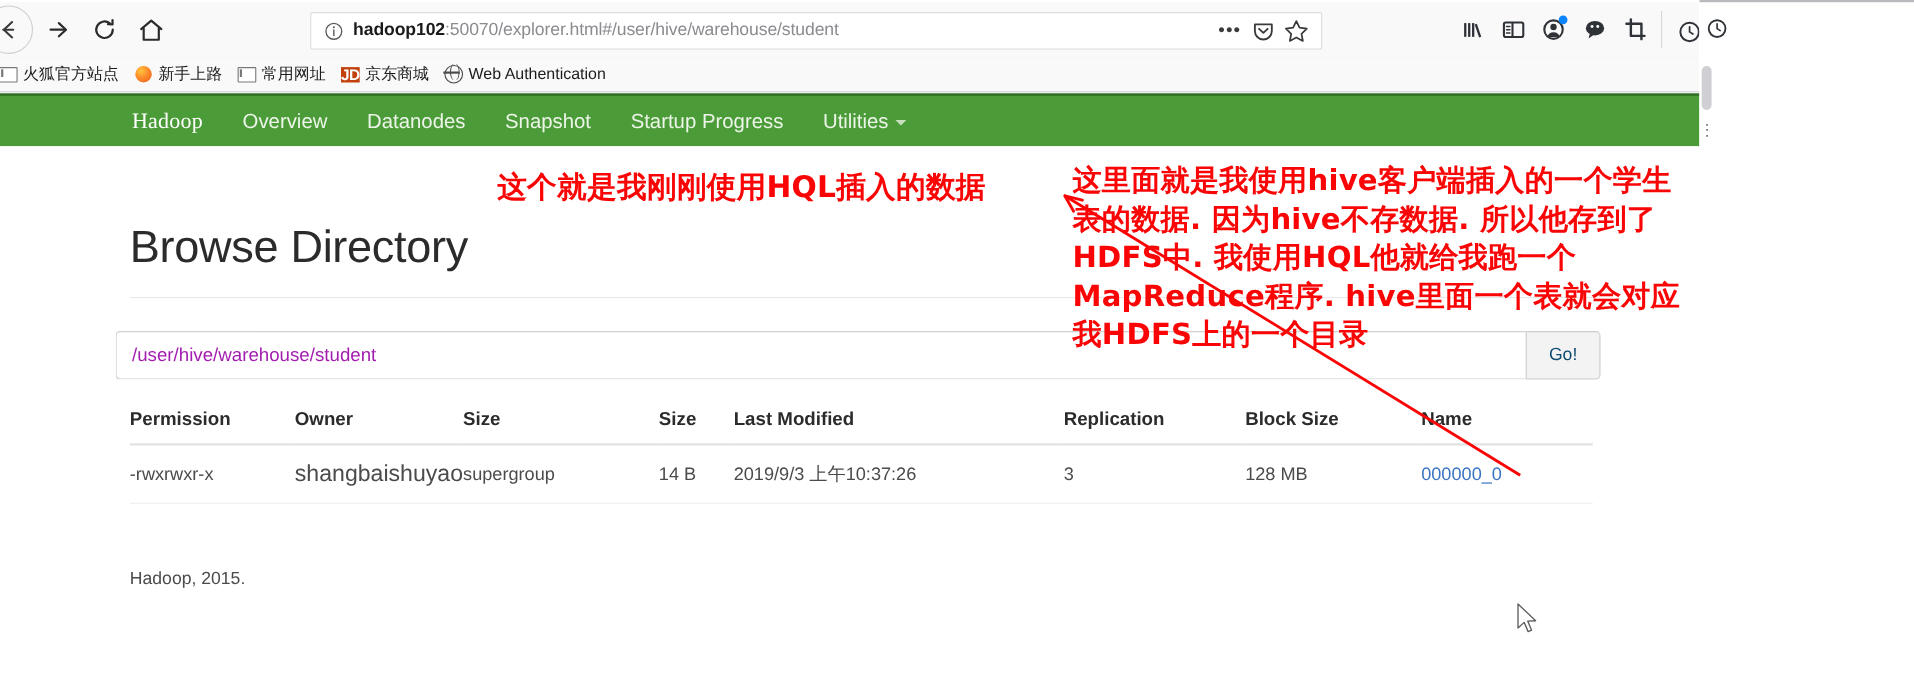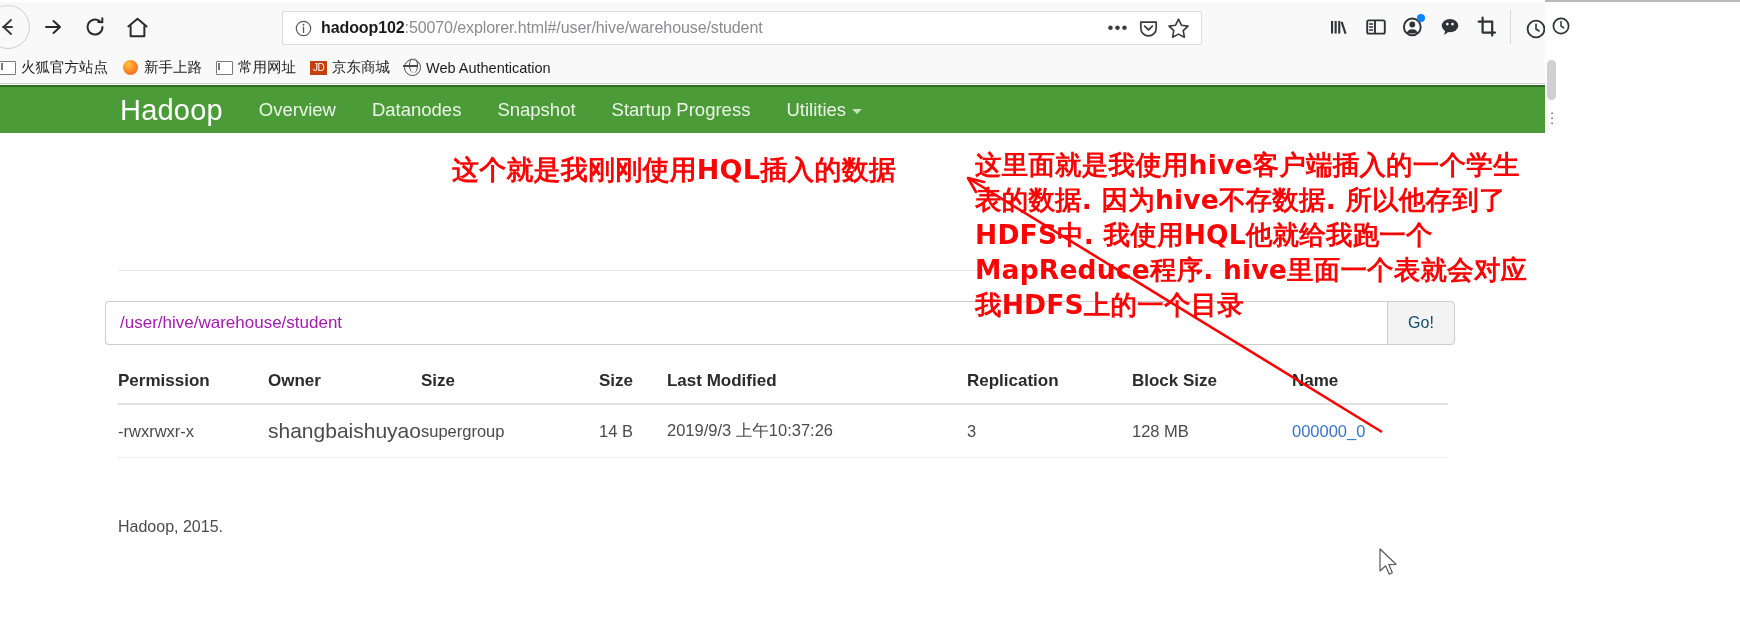--- a/index.html
+++ b/index.html
@@ -151,21 +151,21 @@
     background: #787878;
   }
   .ico-fox {
     width: 15px; height: 15px; border-radius: 50%;
     background: radial-gradient(circle at 35% 30%, #ffc43d 0%, #ff8b2b 45%, #e85c1a 100%);
   }
   .ico-jd {
     width: 17px; height: 14px;
     background: #c2410c;
     color: #fff;
-    font-size: 10px; font-weight: 400;
+    font-size: 14px; font-weight: 700;
     display: flex; align-items: center; justify-content: center;
     letter-spacing: -0.5px;
   }
   .ico-globe {
     width: 15px; height: 15px;
     border: 1.6px solid #4a4a4d;
     border-radius: 50%;
     position: relative;
   }
   .ico-globe:before {
@@ -187,24 +187,25 @@
     left: 0; top: 85px;
     width: 1545px; height: 48px;
     background: #4b9b38;
     border-top: 2px solid #2f6b22;
     display: flex;
     align-items: center;
     box-sizing: border-box;
   }
   .hdp-brand {
     margin-left: 120px;
-    font-size: 29px;
+    font-size: 20px;
     color: #ffffff;
     font-weight: 400;
     letter-spacing: 0.2px;
+    font-family: Liberation Serif, serif;
   }
   .hdp-link {
     margin-left: 36px;
     font-size: 18.5px;
     color: #ecf5e8;
     white-space: nowrap;
   }
   .caret {
     display: inline-block;
     width: 0; height: 0;
@@ -518,20 +519,21 @@
     <span class="hdp-brand">Hadoop</span>
     <span class="hdp-link">Overview</span>
     <span class="hdp-link">Datanodes</span>
     <span class="hdp-link">Snapshot</span>
     <span class="hdp-link">Startup Progress</span>
     <span class="hdp-link"><span>Utilities</span><span class="caret"></span></span>
   </div>
 
   <div class="content">
 
+    <div class="page-title">Browse Directory</div>
     <div class="title-rule"></div>
 
     <div class="path-group">
       <input class="path-input" type="text" value="/user/hive/warehouse/student" style="">
       <button class="go-btn">Go!</button>
     </div>
 
     <table class="files">
       <thead>
         <tr>

